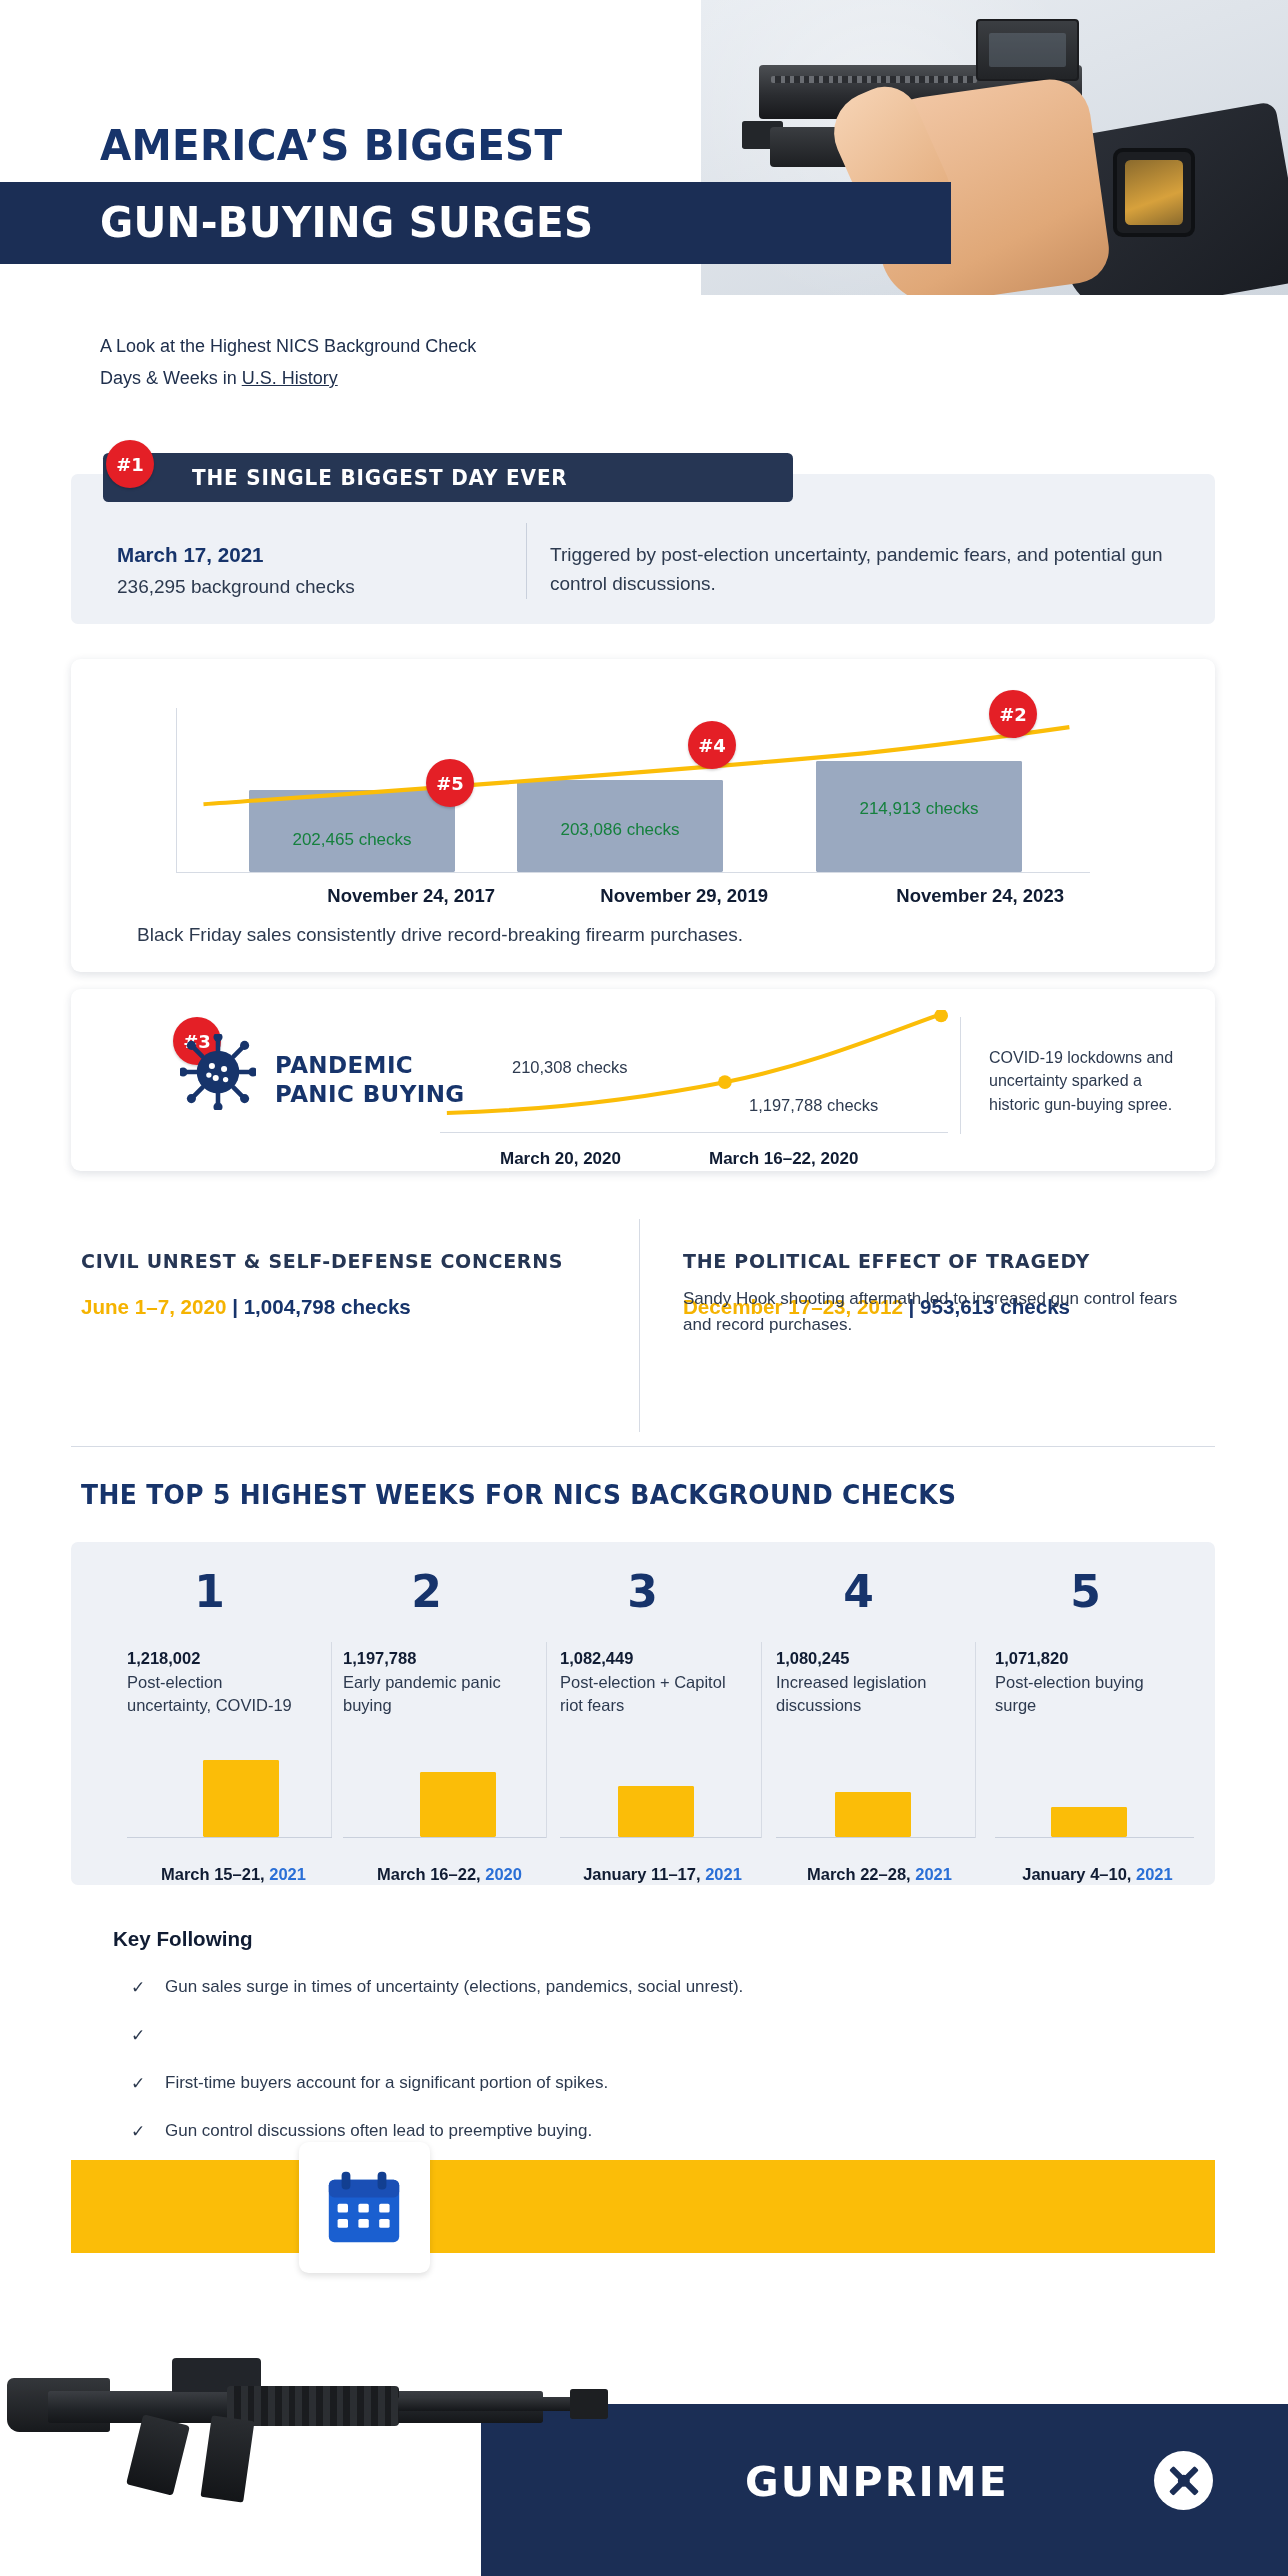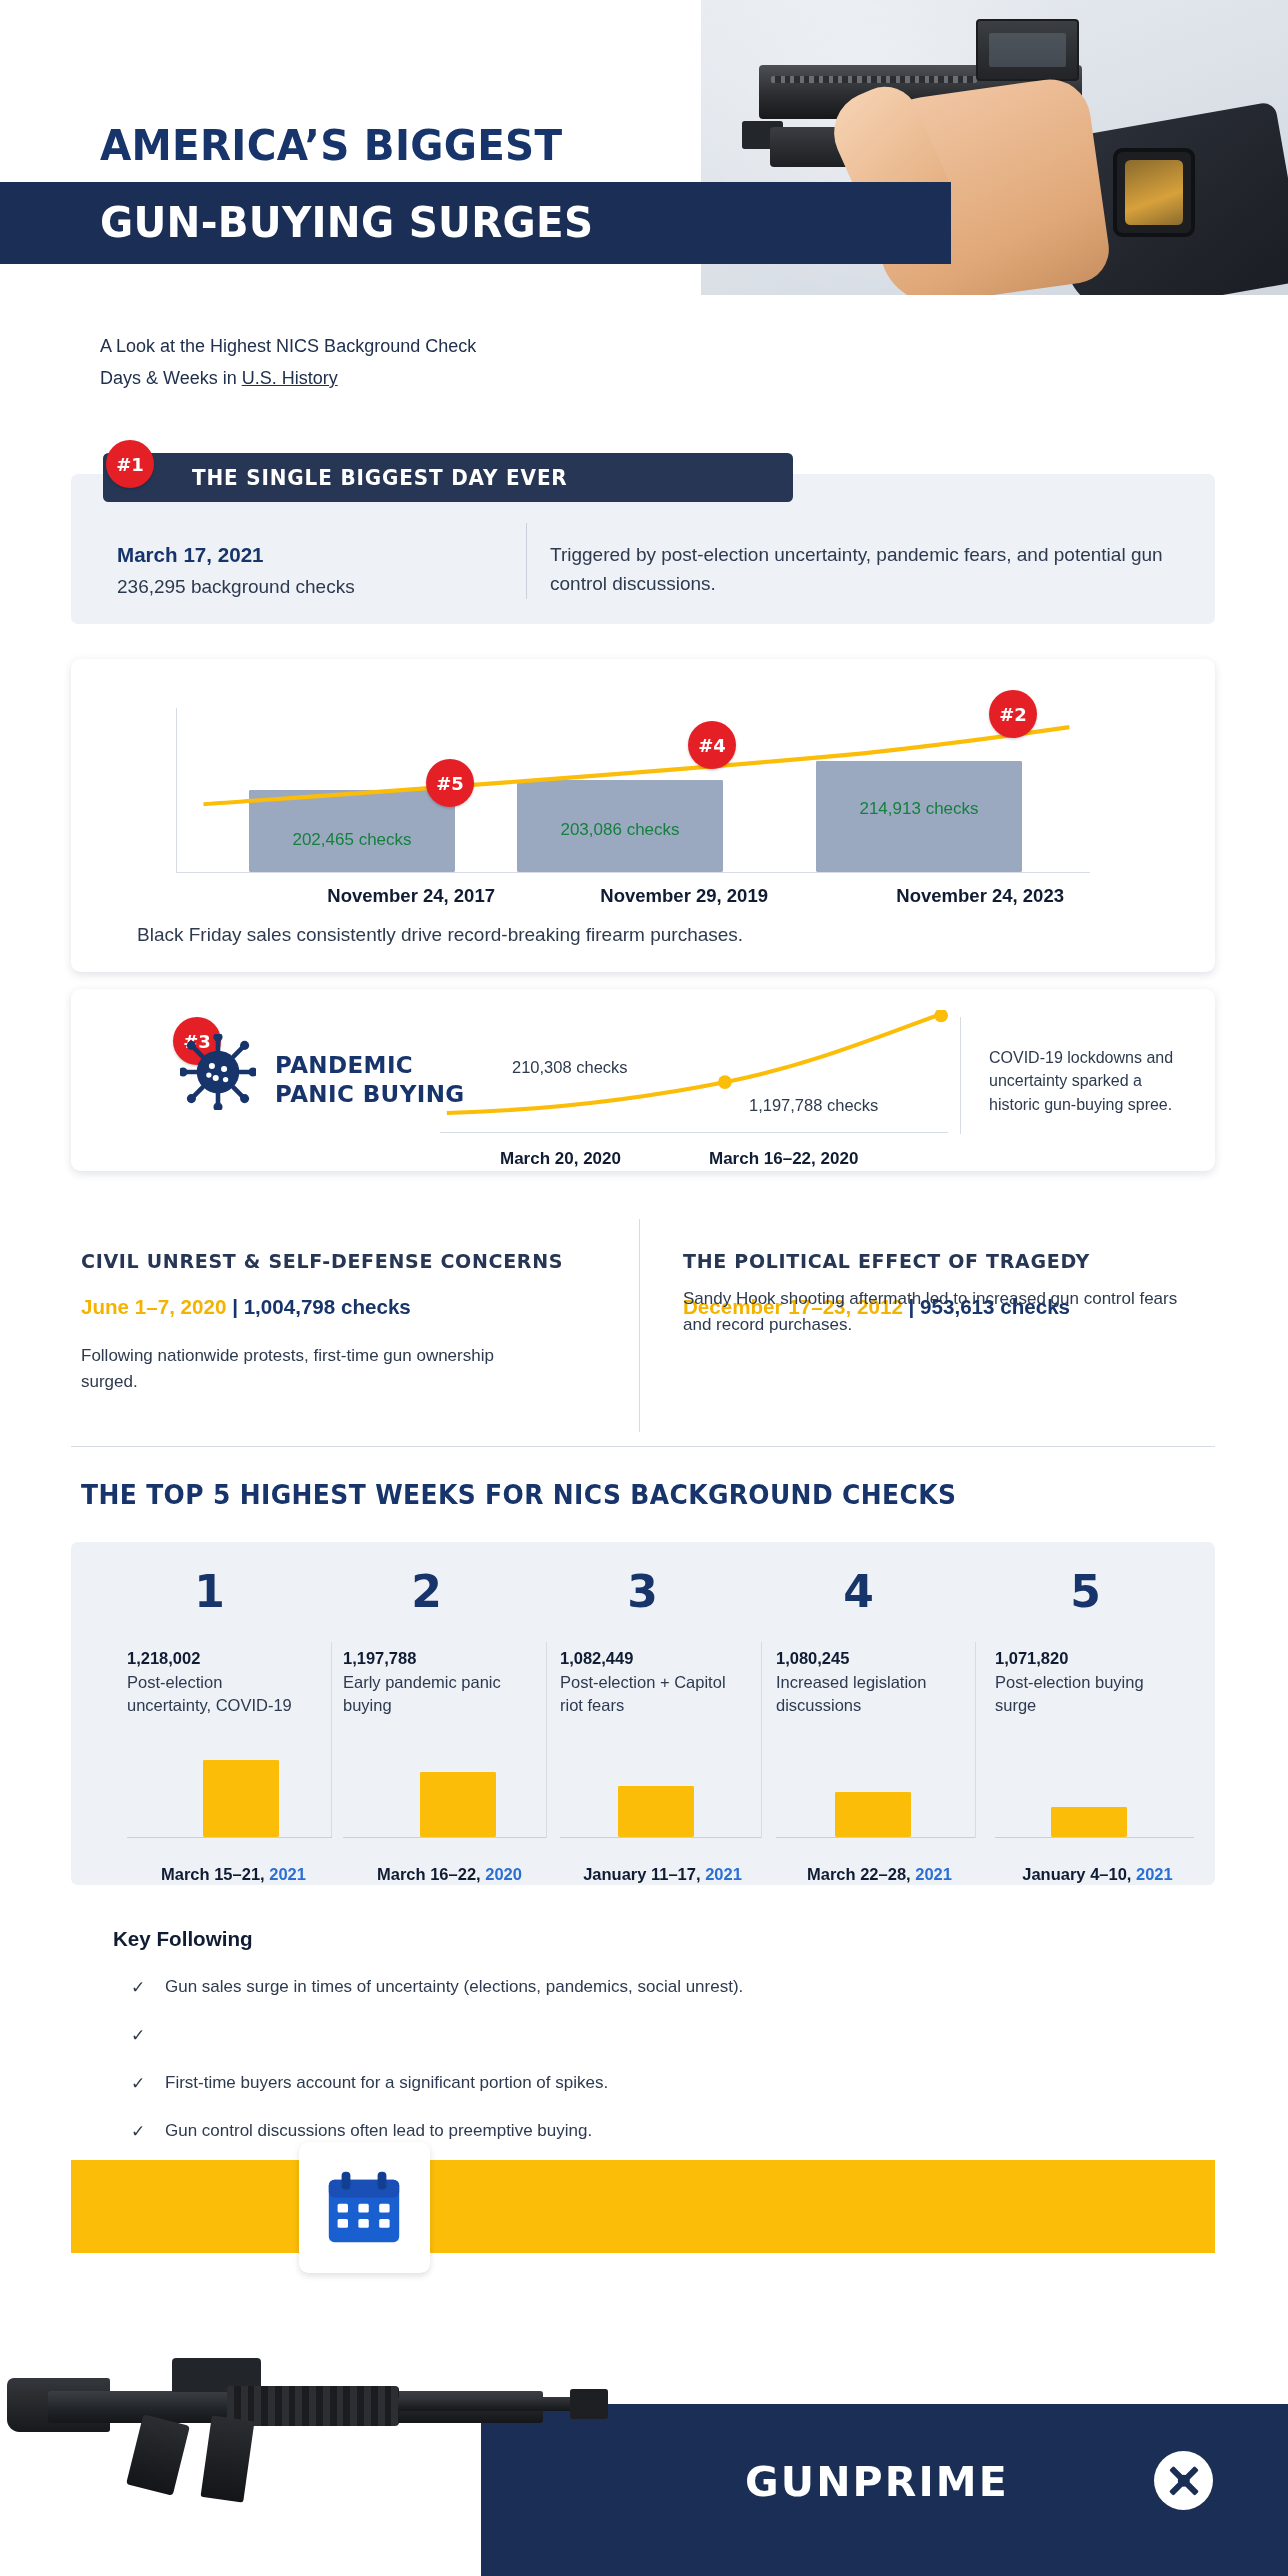--- a/index.html
+++ b/index.html
@@ -455,21 +455,20 @@
   <div class="pan-date" style="left:500px; top:1149px;">March 20, 2020</div>
   <div class="pan-date" style="left:709px; top:1149px;">March 16–22, 2020</div>
 
   <div class="pan-div"></div>
   <div class="pan-note">COVID-19 lockdowns and uncertainty sparked a historic gun-buying spree.</div>
 
   <div class="col-h" style="left:81px; top:1250px;">CIVIL UNREST &amp; SELF-DEFENSE CONCERNS</div>
   <div class="col-stat" style="left:81px; top:1295px;">
     <span>June 1–7, 2020</span><span class="w"> | </span><span class="w">1,004,798 checks</span>
   </div>
-  <div class="col-txt" style="left:81px; top:1343px; width:467px;">Following nationwide protests, first-time gun ownership surged.</div>
 
   <div class="mid-div"></div>
 
   <div class="col-h" style="left:683px; top:1250px;">THE POLITICAL EFFECT OF TRAGEDY</div>
   <div class="col-stat" style="left:683px; top:1295px;">
     <span>December 17–23, 2012</span><span class="w"> | </span><span class="w">953,613 checks</span>
   </div>
   <div class="col-txt" style="left:683px; top:1286px; width:501px;">Sandy Hook shooting aftermath led to increased gun control fears and record purchases.</div>
 
   <div class="hr-line"></div>

